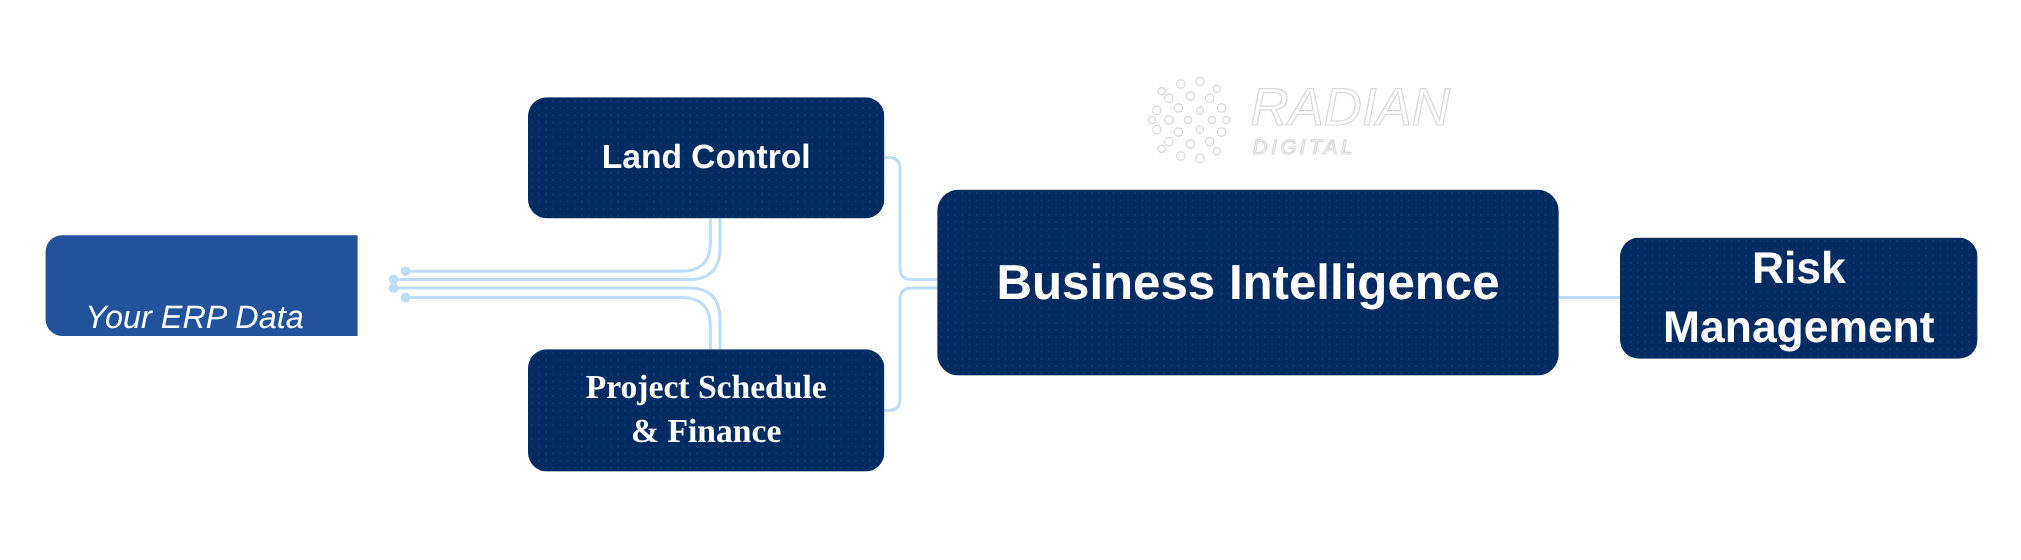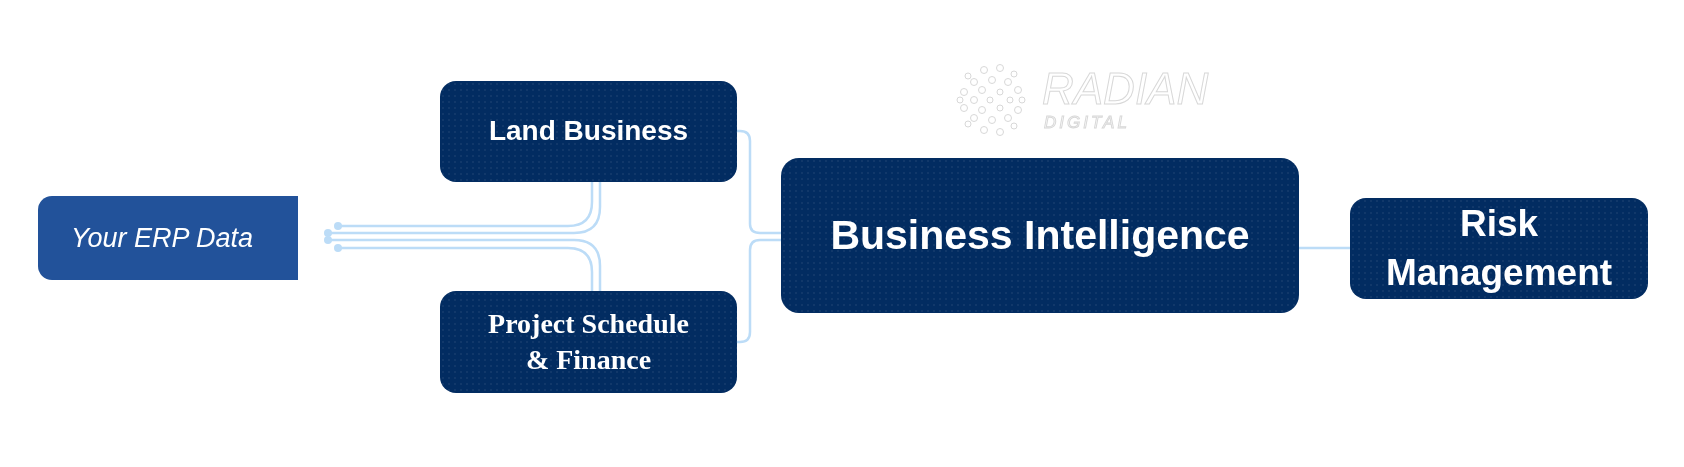--- a/index.html
+++ b/index.html
@@ -9,21 +9,21 @@
          display:flex; align-items:center; justify-content:center; text-align:center;
          font-weight:bold; box-sizing:border-box; line-height:1.3;
          background-image: radial-gradient(rgba(255,255,255,0.06) 0.8px, transparent 0.9px);
          background-size:6px 6px; }
   #land { left:440px; top:81px; width:297px; height:101px; font-size:28px; }
   #project { left:440px; top:291px; width:297px; height:102px; font-size:28px;font-family:Liberation Serif, serif; }
   #bi { left:781px; top:158px; width:518px; height:155px; font-size:41px; border-radius:18px; }
   #risk { left:1350px; top:198px; width:298px; height:101px; font-size:37px; }
   #erp { position:absolute; left:38px; top:196px; width:260px; height:84px;
          background:#22529a; border-radius:14px 0 0 14px; color:#fff;
-         font-style:italic; font-size:27px; display:flex; align-items:center;
+         font-style:italic; font-size:27px; display:flex; align-items:flex-end;
          padding-left:33px; box-sizing:border-box; }
   svg#wires { position:absolute; left:0; top:0; }
   #logo { position:absolute; left:952px; top:60px; width:270px; height:80px;font-style:italic; }
   .ln { white-space:pre-line; }
 </style>
 </head>
 <body>
 
 <svg id="wires" width="1684" height="467" viewBox="0 0 1684 467">
   <g fill="none" stroke="#bcdcf7" stroke-width="2.5">
@@ -47,21 +47,21 @@
   </g>
 
   <path d="M296 196 L290 204 L296 212 L290 220 L286 224 L286 252 L290 256 L296 264 L290 272 L296 280 L300 280 L300 196 Z" fill="#ffffff"></path>
 </svg>
 
 <div id="erp">
   <span>Your ERP Data</span>
 </div>
 
 <div id="land" class="box">
-  <span class="ln">Land Business</span>
+  <span class="ln">Land Control</span>
 </div>
 <div id="project" class="box">
   <span class="ln">Project Schedule
 &amp; Finance</span>
 </div>
 <div id="bi" class="box">
   <span class="ln">Business Intelligence</span>
 </div>
 <div id="risk" class="box">
   <span class="ln">Risk

